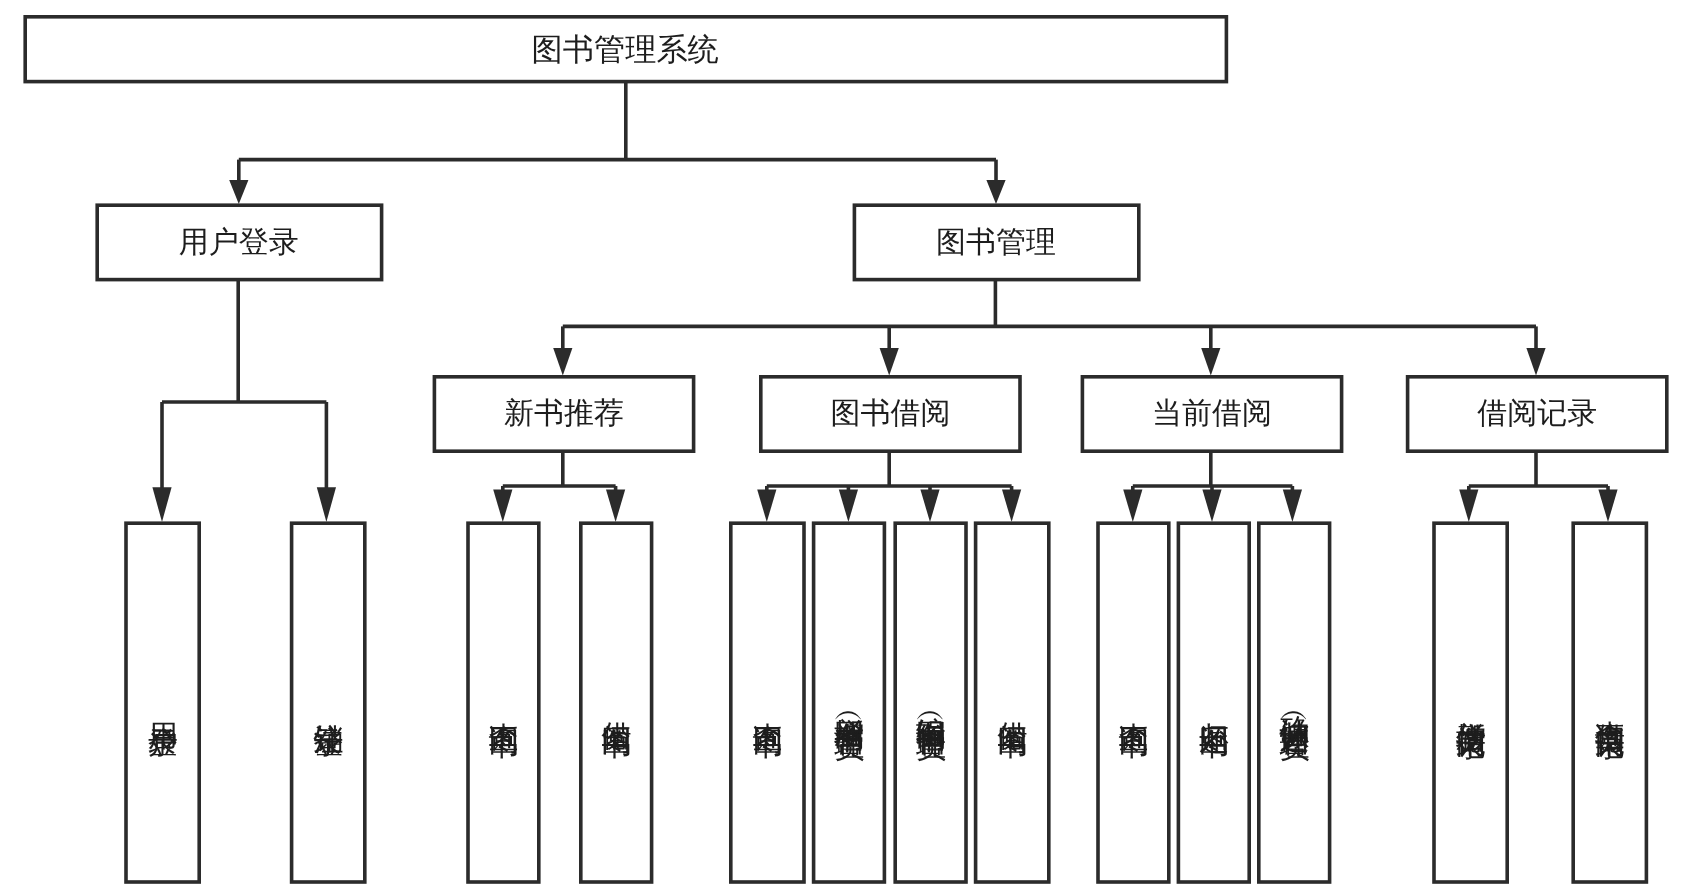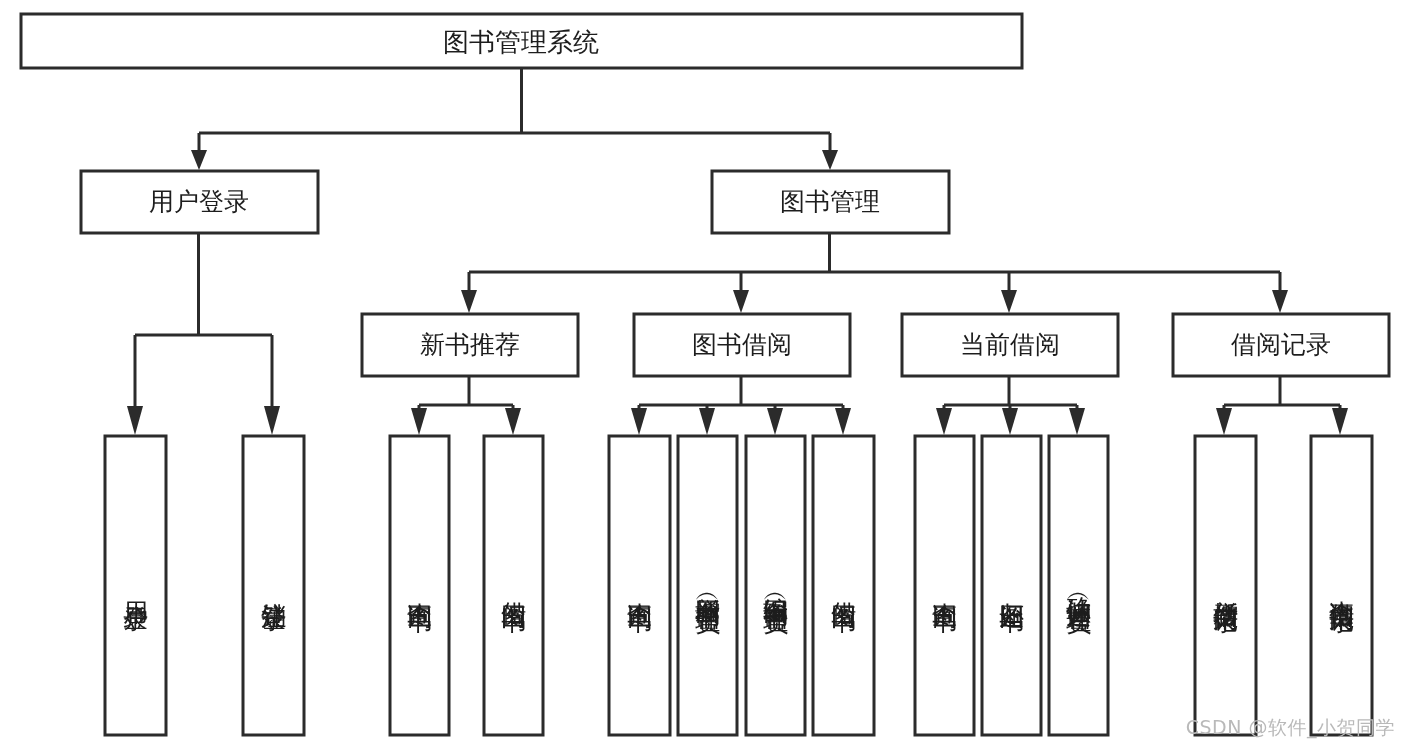--- a/index.html
+++ b/index.html
@@ -220,14 +220,13 @@
   <div class="leaf-label-wrap" style="left:746px; top:436px; width:59px; height:299px;">编辑图书（管理员）</div>
   <div class="leaf-label-wrap" style="left:813px; top:436px; width:61px; height:299px;">借阅图书</div>
 
   <div class="leaf-label-wrap" style="left:915px; top:436px; width:59px; height:299px;">查询图书</div>
   <div class="leaf-label-wrap" style="left:982px; top:436px; width:59px; height:299px;">归还图书</div>
   <div class="leaf-label-wrap" style="left:1049px; top:436px; width:59px; height:299px;">确认归还（管理员）</div>
 
   <div class="leaf-label-wrap" style="left:1195px; top:436px; width:61px; height:299px;">新增借阅记录</div>
   <div class="leaf-label-wrap" style="left:1311px; top:436px; width:61px; height:299px;">查询借阅记录</div>
 
-  <div class="watermark">CSDN @软件_小贺同学</div>
 </div>
 
 </body></html>

